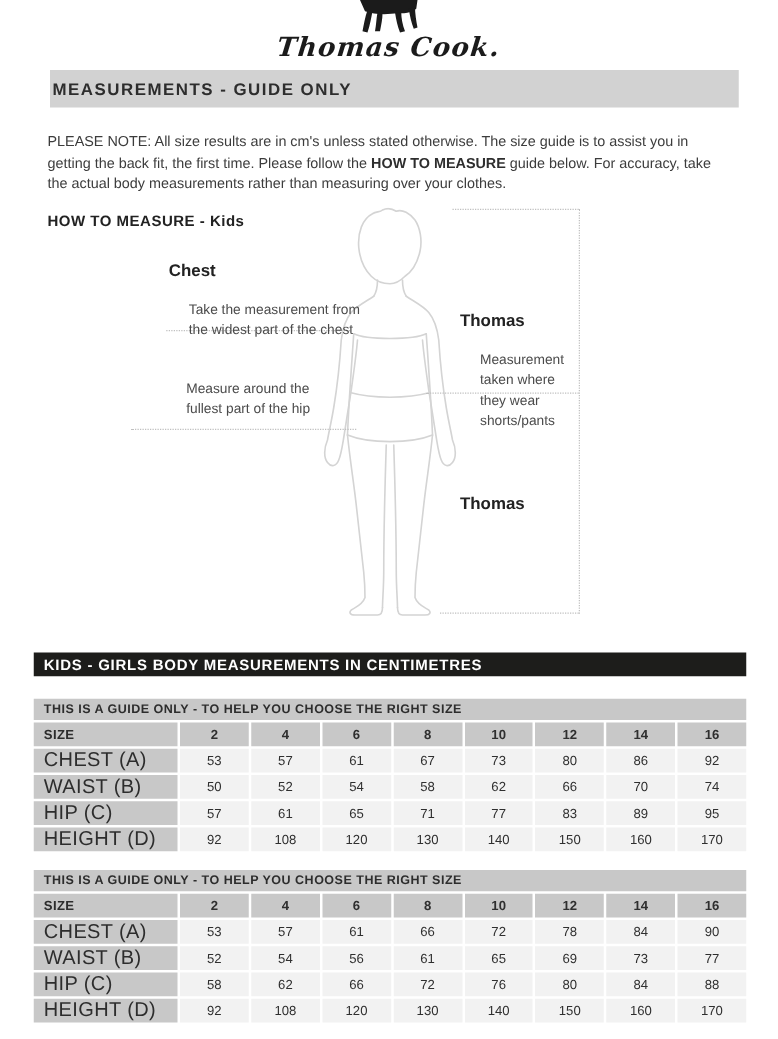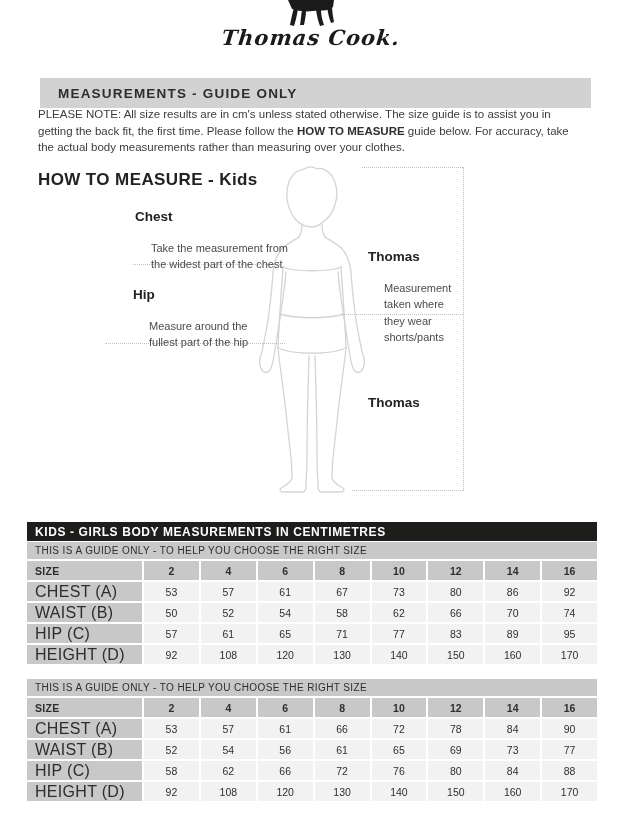--- a/index.html
+++ b/index.html
@@ -9,51 +9,51 @@
   }
   
   .logo{position:absolute;top:0;left:0;width:622px;text-align:center;}
   .logo svg{display:block;margin:0 auto;}
   .brand-script{
     font-family:"DejaVu Serif", serif;font-style:italic;font-size:21px;font-weight:700;
     letter-spacing:1px;color:#1b1b1b;margin-top:-2px;transform:skewX(-6deg);
   }
   
   .titlebar{
-    position:absolute;left:40px;top:78px;width:551px;height:30px;
-    background:var(--bar-gray,#d2d2d2);display:flex;align-items:center;box-sizing:border-box;padding-left:18px;
+    position:absolute;left:40px;top:56px;width:551px;height:30px;
+    background:var(--bar-gray,#d2d2d2);display:flex;align-items:center;box-sizing:border-box;padding-left:2px;
   }
   .titlebar span{font-size:13.5px;font-weight:700;letter-spacing:1.2px;color:#2d2d2d;}
   
   .note{
     position:absolute;left:38px;top:106px;width:545px;margin:0;
     font-size:11.5px;line-height:1.44;color:#3c3c3c;
   }
   .note b{font-weight:700;color:#2e2e2e;}
   
   .htm-heading{
     position:absolute;left:38px;top:170px;margin:0;
-    font-size:17px;font-weight:800;letter-spacing:0.4px;color:#222;text-align:center;
+    font-size:12px;font-weight:800;letter-spacing:0.4px;color:#222;text-align:center;
   }
   .diagram{position:absolute;left:0;top:0;width:622px;height:520px;}
   .m-label{position:absolute;}
   .m-label h3{margin:0 0 4px 0;font-size:13.5px;font-weight:800;color:#222;}
   .m-label p{margin:16px;font-size:11px;line-height:1.48;color:#4b4b4b;}
   .dotline{position:absolute;border-top:1px dotted var(--dot,#c0c0c0);height:0;}
   .dotline-v{position:absolute;border-left:1px dotted var(--dot,#c0c0c0);width:0;}
   .figure-svg{position:absolute;left:250px;top:166px;}
   
   .sizetable{position:absolute;left:27px;width:570px;}
   .t-black{
     background:var(--bar-dark,#1d1d1b);color:#fff;height:19px;display:flex;align-items:center;
     box-sizing:border-box;padding-left:8px;font-size:12px;font-weight:700;letter-spacing:0.6px;
   }
   .t-sub{
     background:var(--cell-gray,#c8c8c8);color:#2d2d2d;height:17px;display:flex;align-items:center;
-    box-sizing:border-box;padding-left:8px;font-size:10px;font-weight:400;letter-spacing:0.4px;margin-top:1px;
+    box-sizing:border-box;padding-left:8px;font-size:10px;font-weight:700;letter-spacing:0.4px;margin-top:18px;
   }
   .trow{display:grid;grid-template-columns:115px repeat(8,1fr);column-gap:2px;margin-top:2px;}
   .trow .cell{
     background:var(--cell-light,#f2f2f2);height:19px;display:flex;align-items:center;justify-content:center;
     font-size:10.5px;color:#2f2f2f;
   }
   .trow .cell.label{
     background:var(--cell-gray,#c8c8c8);justify-content:flex-start;box-sizing:border-box;padding-left:8px;
     font-weight:400;font-size:16px;letter-spacing:0.3px;color:#2d2d2d;
   }
@@ -123,21 +123,20 @@
 
     <div class="m-label" style="left:135px;top:209px;width:175px;">
       <h3>Chest</h3>
       <p>Take the measurement from the widest part of the chest</p>
     </div>
     <div class="m-label" style="left:368px;top:249px;width:104px;">
       <h3>Thomas</h3>
       <p>Measurement taken where they wear shorts/pants</p>
     </div>
     <div class="m-label" style="left:133px;top:287px;width:150px;">
-      <h3>Hip</h3>
       <p>Measure around the fullest part of the hip</p>
     </div>
     <div class="m-label" style="left:368px;top:395px;width:104px;">
       <h3>Thomas</h3>
     </div>
   </div>
 
   <section class="sizetable tbl-girls">
     <div class="t-black">
       <span>KIDS - GIRLS BODY MEASUREMENTS IN CENTIMETRES</span>

